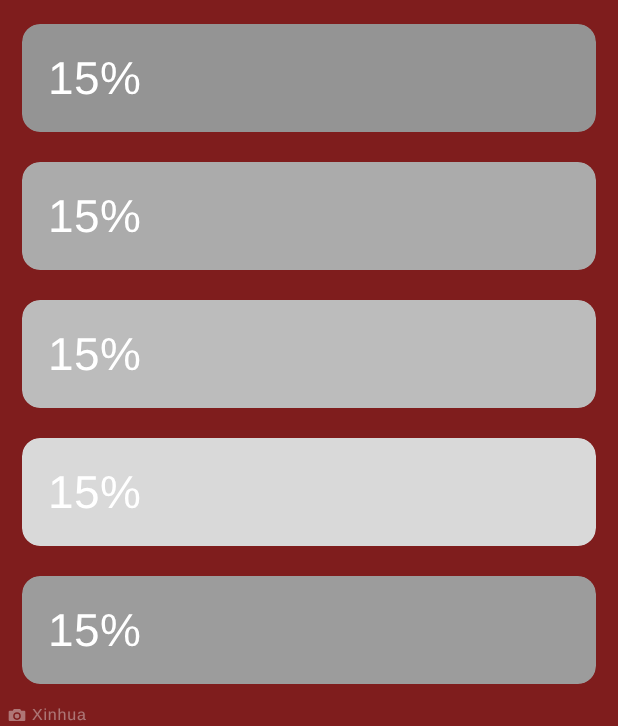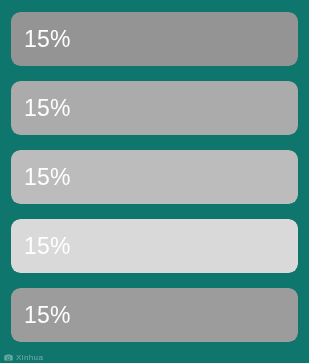--- a/index.html
+++ b/index.html
@@ -78,21 +78,21 @@
     font-size: 8px;
     color: #f0f0f0;
     font-family: "Liberation Sans", sans-serif;
     letter-spacing: 0.4px;
     text-shadow: 0 0 1px rgba(120,120,120,0.5);
   }
 </style>
 </head>
 <body>
 
-<div id="chart-root" style="background: #0f766e;">
+<div id="chart-root" style="background: #7f1d1d;">
 
   <div class="bar-row" id="row-0">
     <div class="bar-fill" style="background: rgb(148, 148, 148); width: 100%;"></div>
     <span class="bar-label" style="color: rgb(255, 255, 255);">15%</span>
   </div>
 
   <div class="bar-row" id="row-1">
     <div class="bar-fill" style="background: rgb(171, 171, 171); width: 100%;"></div>
     <span class="bar-label" style="color: rgb(255, 255, 255);">15%</span>
   </div>

